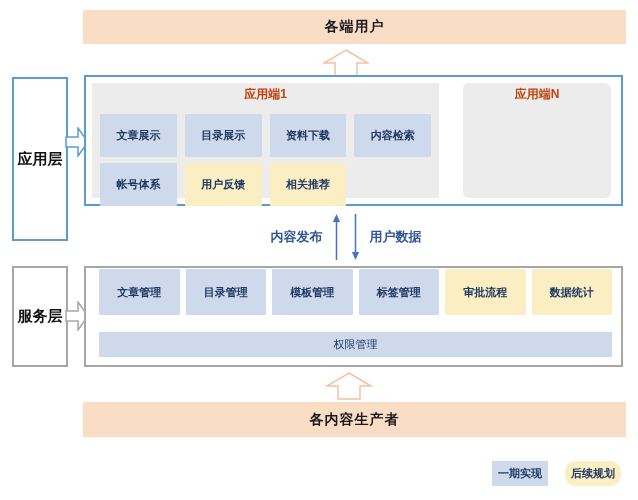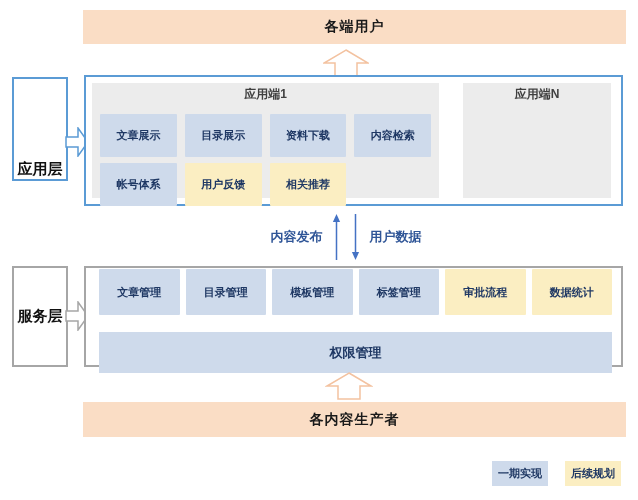--- a/index.html
+++ b/index.html
@@ -16,67 +16,67 @@
 
   
   .block-arrow { position:absolute; transform:translateX(-50%); }
   .block-arrow.top-arrow { left:346px; top:49px; }
   .block-arrow.bottom-arrow { left:349px; top:372px; }
 
   
   .layer-label { position:absolute; left:12px; width:56px; background:#fff;
                  display:flex; align-items:center; justify-content:center;
                  font-size:15px; font-weight:bold; color:#111; }
-  .layer-label.app { top:77px; height:104px; border:2px solid var(--blue-border,#5B9BD5);align-items:flex-end; }
+  .layer-label.app { top:77px; height:164px; border:2px solid var(--blue-border,#5B9BD5); }
   .layer-label.svc { top:266px; height:101px; border:2px solid var(--gray-border,#A6A6A6); }
 
   .side-arrow { position:absolute; left:65px; }
   .side-arrow.app { top:127px; }
   .side-arrow.svc { top:301px; }
 
   
   .container { position:absolute; left:84px; width:539px; background:#fff; }
   .container.app { top:75px; height:131px; border:2px solid var(--blue-border,#5B9BD5); }
   .container.svc { top:266px; height:101px; border:2px solid var(--gray-border,#A6A6A6); }
 
   .panel { position:absolute; top:6px; height:115px; background:var(--panel-gray,#ECECEC); }
   .panel.client1 { left:6px; width:347px; }
-  .panel.clientN { left:377px; width:148px; }
+  .panel.clientN { left:377px; width:148px;border-radius:6px; }
   .panel-title { height:18px; padding-top:3px; text-align:center;
-                 font-size:12px; font-weight:bold; color:#404040; }
+                 font-size:12px; font-weight:bold; color:#c2410c; }
 
   .grid4 { display:grid; grid-template-columns:repeat(4,1fr); gap:6px 8px; padding:12px 8px; margin-top:1px; }
   .box { display:flex; align-items:center; justify-content:center;
          font-size:11px; font-weight:bold; color:var(--navy-text,#1F3864);
          border-radius:1px; }
   .grid4 .box { height:43px; }
   .box.phase1 { background:var(--phase1-fill,#CEDAEB); }
   .box.planned { background:var(--planned-fill,#FBEEC2); }
 
   
   .flows { position:absolute; left:346px; top:213px; transform:translateX(-50%);
            display:flex; align-items:center; gap:9px; height:48px; }
   .flow-label { font-size:13px; font-weight:bold; color:var(--flow-blue,#2F5597); white-space:nowrap;text-align:center; }
   .thin-arrows { display:flex; gap:9px; align-items:center; }
 
   
   .svc-grid { position:absolute; left:13px; top:1px; width:513px;
               display:grid; grid-template-columns:repeat(6,1fr); gap:6px; }
   .svc-grid .box { height:46px; }
-  .full-box { position:absolute; left:13px; top:64px; width:513px; height:41px;
+  .full-box { position:absolute; left:13px; top:64px; width:513px; height:25px;
               display:flex; align-items:center; justify-content:center;
-              background:var(--phase1-fill,#CEDAEB); font-size:13px; font-weight:bold;
+              background:var(--phase1-fill,#CEDAEB); font-size:11px; font-weight:normal;
               color:var(--navy-text,#1F3864); }
 
   
   .legend { position:absolute; left:492px; top:461px; display:flex; gap:17px; }
   .legend-item { width:56px; height:25px; display:flex; align-items:center; justify-content:center;
                  font-size:11px; font-weight:bold; color:var(--navy-text,#1F3864);text-align:center; }
   .legend-item.phase1 { background:var(--phase1-fill,#CEDAEB); }
-  .legend-item.planned { background:var(--planned-fill,#FBEEC2); }
+  .legend-item.planned { background:var(--planned-fill,#FBEEC2);border-radius:11px; }
 </style>
 </head>
 <body>
 
 <div class="page">
 
   <div class="banner top">
     <span>各端用户</span>
   </div>
 

